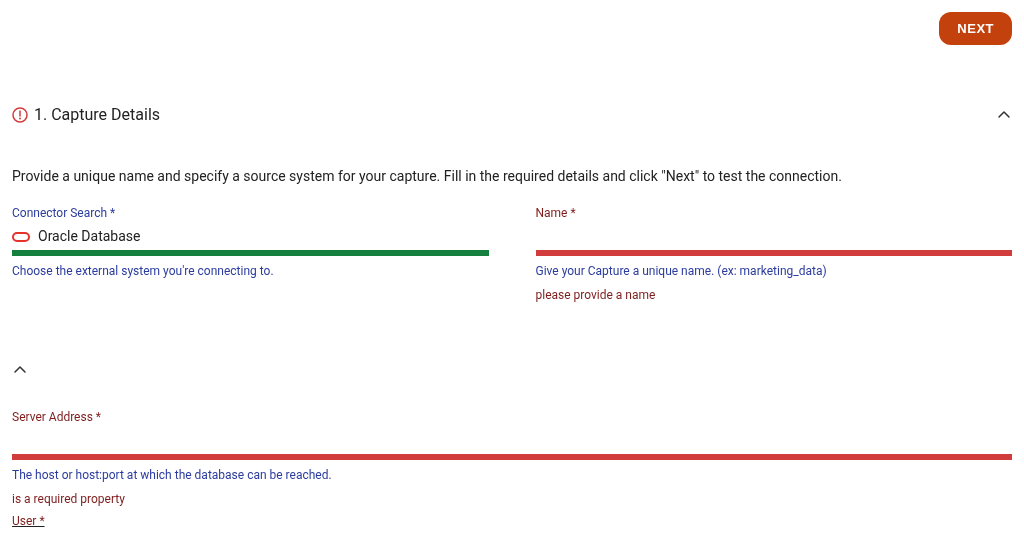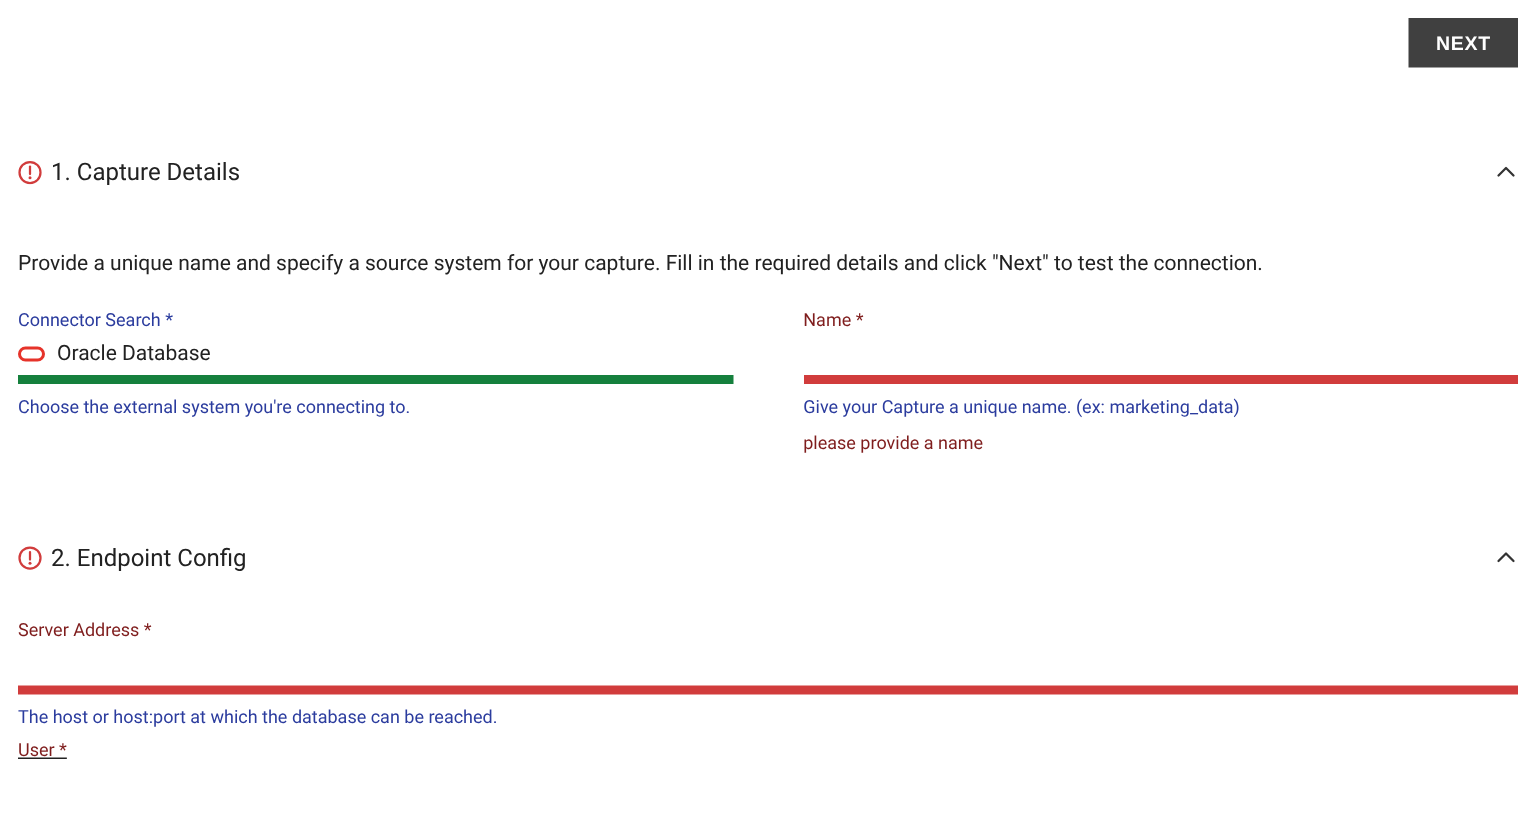--- a/index.html
+++ b/index.html
@@ -9,24 +9,24 @@
       color: #222;
       padding: 12px;
       width: 1024px;
     }
     .top-bar {
       display: flex;
       justify-content: flex-end;
       padding-bottom: 60px;
     }
     .btn-next {
-      background: #404040;
+      background: #c2410c;
       color: #fff;
       border: none;
-      border-radius: 0;
+      border-radius: 12px;
       padding: 9px 18px;
       font-size: 13px;
       font-weight: 700;
       letter-spacing: .5px;
       cursor: pointer;
     }
     .section {
       margin-bottom: 40px;
     }
     .section-header {
@@ -159,41 +159,32 @@
         <input type="text" style="">
       </div>
       <div class="helper">Give your Capture a unique name. (ex: marketing_data)</div>
       <div class="error-text">please provide a name</div>
     </div>
   </div>
 </div>
 
 <div class="section" style="margin-top:60px;">
   <div class="section-header">
-    <div class="section-title">
-      <span class="warn-icon">
-        <svg viewBox="0 0 16 16">
-            <circle cx="8" cy="8" r="7" fill="none" stroke="#d13c3c" stroke-width="1.5"></circle>
-            <line x1="8" y1="4" x2="8" y2="9" stroke="#d13c3c" stroke-width="1.5" stroke-linecap="round"></line>
-            <circle cx="8" cy="11.5" r="1" fill="#d13c3c"></circle>
-          </svg>
-      </span>
-      <span>2. Endpoint Config</span>
-    </div>
     <span class="chevron">
       <svg viewBox="0 0 16 16">
           <polyline points="3,10 8,5 13,10" fill="none" stroke="#333" stroke-width="1.5" stroke-linecap="round" stroke-linejoin="round"></polyline>
         </svg>
     </span>
   </div>
 
   <div class="full-width-field">
     <div class="field-label error">Server Address *</div>
     <div class="input-line error">
       <input type="text" style="">
     </div>
     <div class="helper">The host or host:port at which the database can be reached.</div>
+    <div class="error-text">is a required property</div>
   </div>
 
   <div class="full-width-field" style="margin-top:8px;text-decoration:underline;">
     <div class="field-label error">User *</div>
   </div>
 </div>
 
 </body></html>

